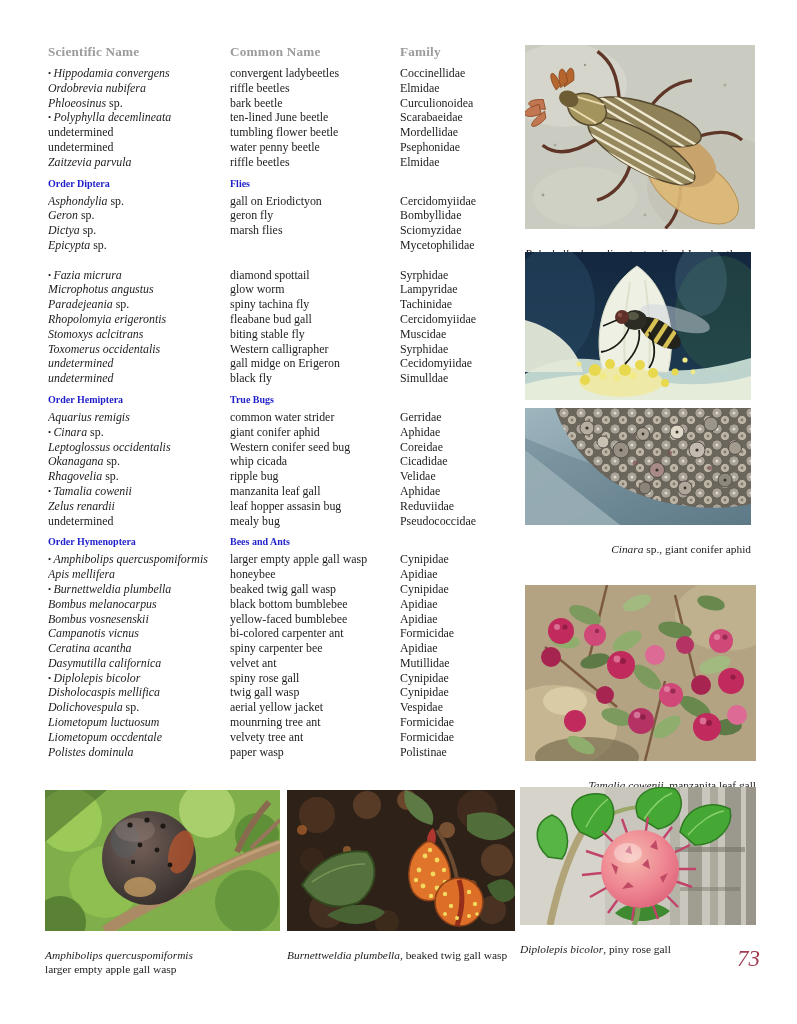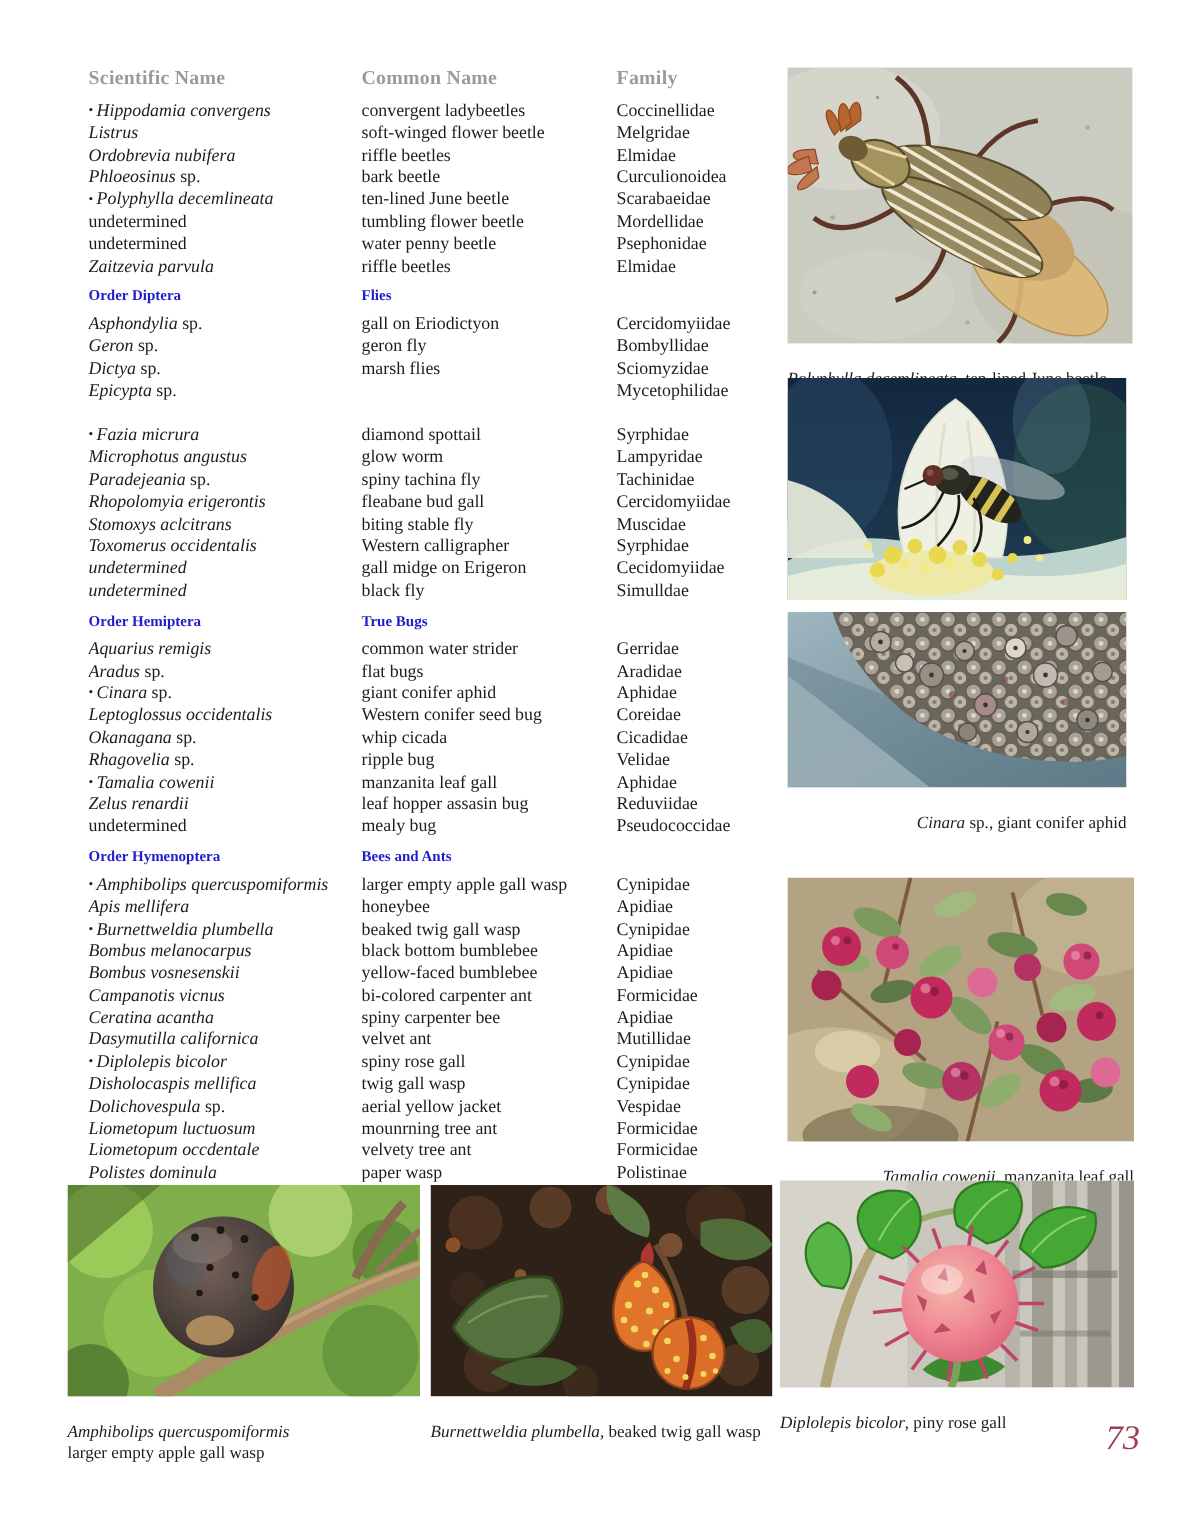--- a/index.html
+++ b/index.html
@@ -1,21 +1,21 @@
 <!DOCTYPE html>
 <html><head>
 <meta charset="utf-8">
 <style>
   html,body{margin:0;padding:0;background:#ffffff;}
   .page{
     position:relative;width:797px;height:1024px;background:#ffffff;overflow:hidden;
     font-family:"Liberation Serif","DejaVu Serif",serif;color:#1c1c1c;
   }
   
-  .tbl{position:absolute;left:48px;top:44px;width:472px;margin-left:11px;}
+  .tbl{position:absolute;left:48px;top:44px;width:472px;}
   .hdr{display:grid;grid-template-columns:182px 170px 1fr;color:#9b9b9b;font-weight:bold;font-size:13.2px;line-height:16px;margin-bottom:6px;letter-spacing:.2px;}
   .row{display:grid;grid-template-columns:182px 170px 1fr;font-size:11.9px;line-height:14.8px;}
   .cell{white-space:nowrap;overflow:hidden;}
   .it{font-style:italic;}
   .bullet{font-size:9px;vertical-align:1px;}
   .sec-head{display:grid;grid-template-columns:182px 1fr;color:#1e1ecb;font-weight:bold;font-size:10px;line-height:16px;margin:6px 0 2px 0;}
   .spacer{height:14.8px;}
   
   figure.ph{position:absolute;margin:0;padding:0;}
   .img{overflow:hidden;background:#ddd;}
@@ -37,25 +37,20 @@
       <span>Common Name</span>
       <span>Family</span>
     </div>
     <div id="rows">
         <div class="row">
           <div class="cell"><span class="bullet">• </span><span class="it">Hippodamia convergens</span></div>
           <div class="cell">convergent ladybeetles</div>
           <div class="cell">Coccinellidae</div>
         </div>
         <div class="row">
-          <div class="cell"><span class="it">Listrus</span></div>
-          <div class="cell">soft-winged flower beetle</div>
-          <div class="cell">Melgridae</div>
-        </div>
-        <div class="row">
           <div class="cell"><span class="it">Ordobrevia nubifera</span></div>
           <div class="cell">riffle beetles</div>
           <div class="cell">Elmidae</div>
         </div>
         <div class="row">
           <div class="cell"><span class="it">Phloeosinus</span><span> sp.</span></div>
           <div class="cell">bark beetle</div>
           <div class="cell">Curculionoidea</div>
         </div>
         <div class="row">
@@ -144,25 +139,20 @@
           <div class="cell">Simulldae</div>
         </div>
         <div class="sec-head">
           <span class="order">Order Hemiptera</span>
           <span class="group">True Bugs</span>
         </div>
         <div class="row">
           <div class="cell"><span class="it">Aquarius remigis</span></div>
           <div class="cell">common water strider</div>
           <div class="cell">Gerridae</div>
-        </div>
-        <div class="row">
-          <div class="cell"><span class="it">Aradus</span><span> sp.</span></div>
-          <div class="cell">flat bugs</div>
-          <div class="cell">Aradidae</div>
         </div>
         <div class="row">
           <div class="cell"><span class="bullet">• </span><span class="it">Cinara</span><span> sp.</span></div>
           <div class="cell">giant conifer aphid</div>
           <div class="cell">Aphidae</div>
         </div>
         <div class="row">
           <div class="cell"><span class="it">Leptoglossus occidentalis</span></div>
           <div class="cell">Western conifer seed bug</div>
           <div class="cell">Coreidae</div>

